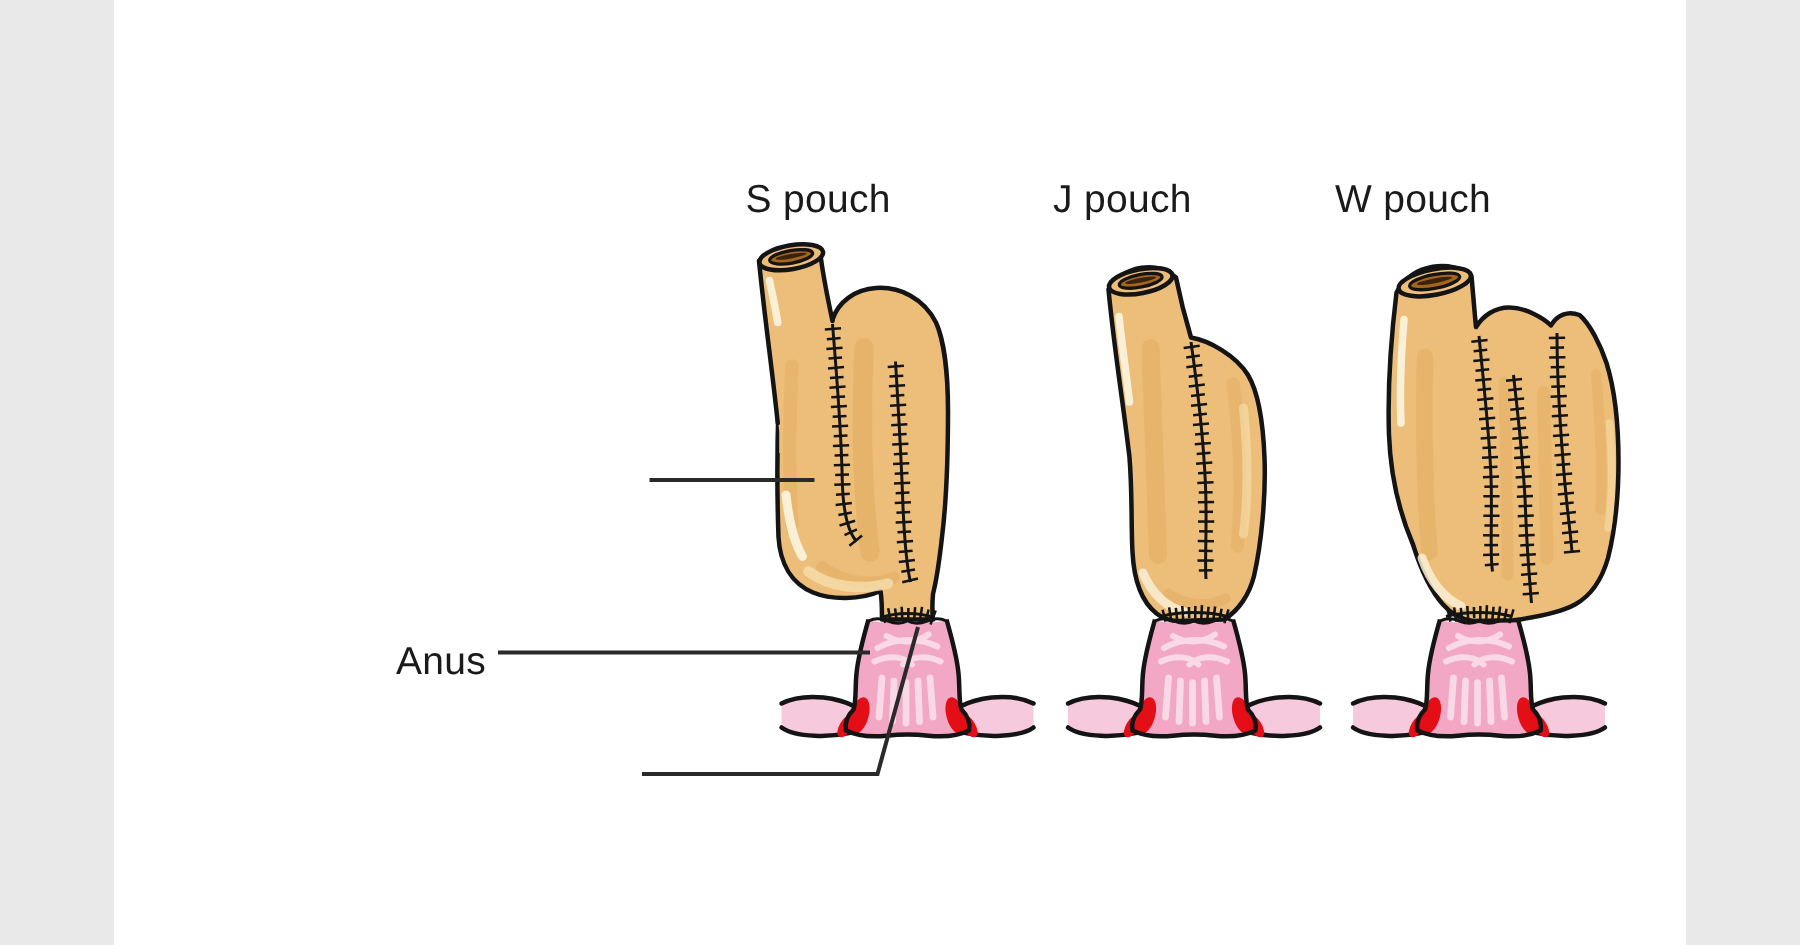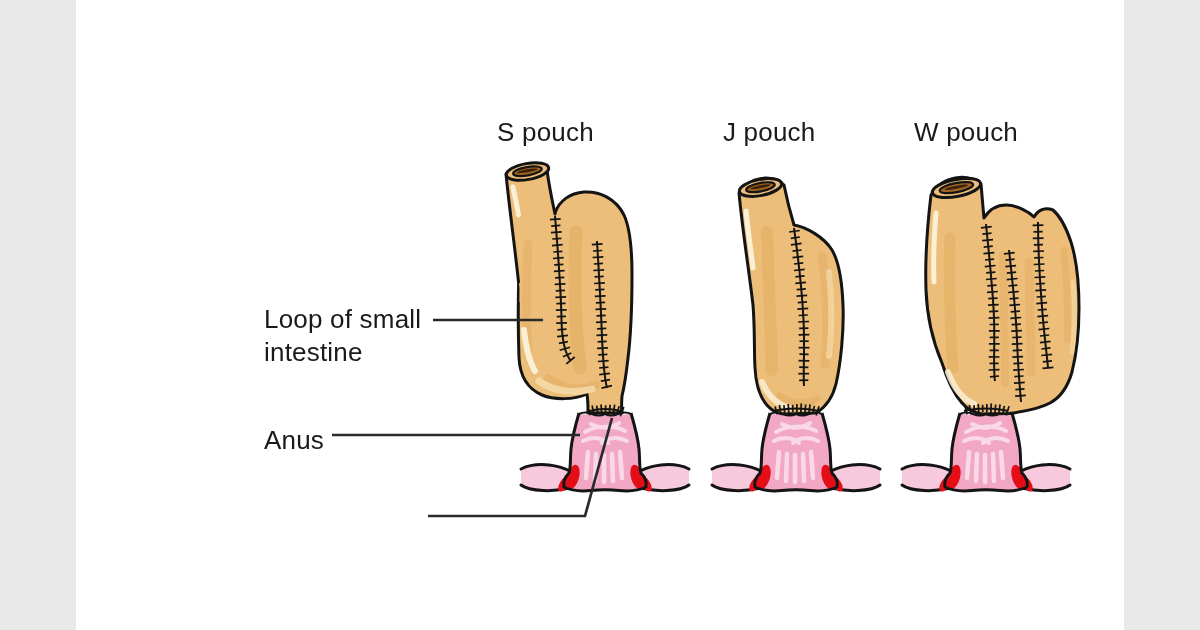--- a/index.html
+++ b/index.html
@@ -326,18 +326,17 @@
     </g>
 
     <g fill="none" stroke="var(--label-line)" stroke-width="2.7">
       <path d="M 357,320 L 467,320"></path>
       <path d="M 256,435 L 504,435"></path>
       <path d="M 352,516 L 509,516 L 536,418"></path>
     </g>
   </svg>
 
   <div class="figure-title" style="left:421px;top:117px">S pouch</div>
-  <div class="figure-title" style="left:647px;top:117px">J pouch</div>
-  <div class="figure-title" style="left:838px;top:117px">W pouch</div>
-
-  <div class="anno-label loop-label" style="left:188px;top:303px">Loop of small intestine</div>
+  <div class="figure-title" style="left:626px;top:117px">J pouch</div>
+  <div class="figure-title" style="left:814px;top:117px">W pouch</div>
+
   <div class="anno-label" style="left:188px;top:424px">Anus</div>
 </div>
 
 </body></html>

